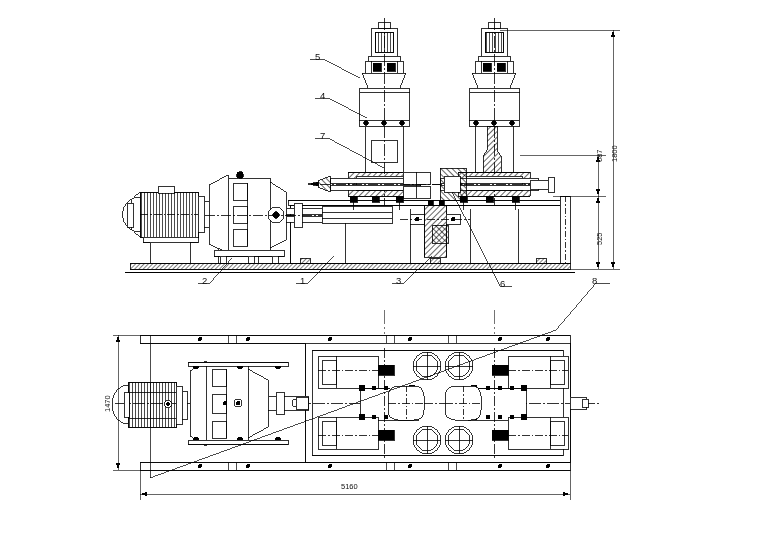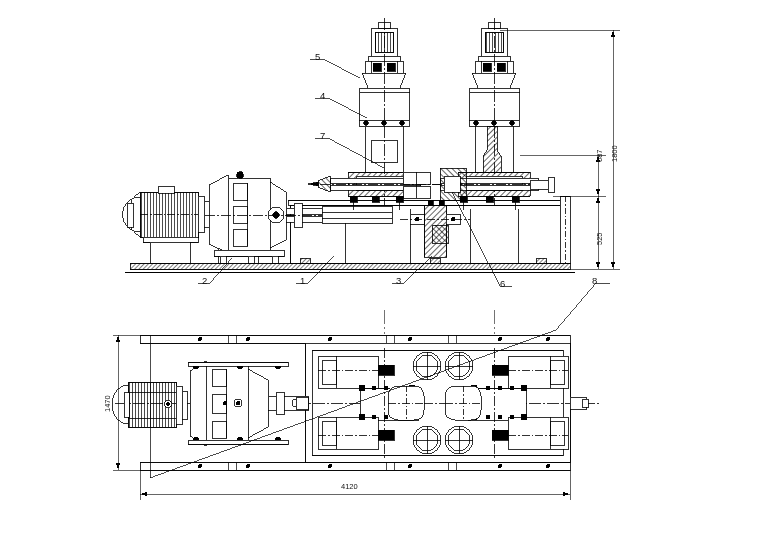--- a/index.html
+++ b/index.html
@@ -505,16 +505,16 @@
 <div class="lbl callout" style="left:320px;top:131px;">7</div>
 <div class="lbl callout" style="left:202px;top:276px;">2</div>
 <div class="lbl callout" style="left:300px;top:276px;">1</div>
 <div class="lbl callout" style="left:396px;top:276px;">3</div>
 <div class="lbl callout" style="left:500px;top:279px;">6</div>
 <div class="lbl callout" style="left:592px;top:276px;">8</div>
 
 <div class="dim dimv" style="left:611px;top:162px;">1800</div>
 <div class="dim dimv" style="left:596px;top:162px;">687</div>
 <div class="dim dimv" style="left:596px;top:245px;">525</div>
-<div class="dim" style="left:341px;top:483px;">4120</div>
+<div class="dim" style="left:341px;top:483px;">5160</div>
 <div class="dim dimv" style="left:104px;top:412px;">1470</div>
 
 </div>
 
 </body></html>

